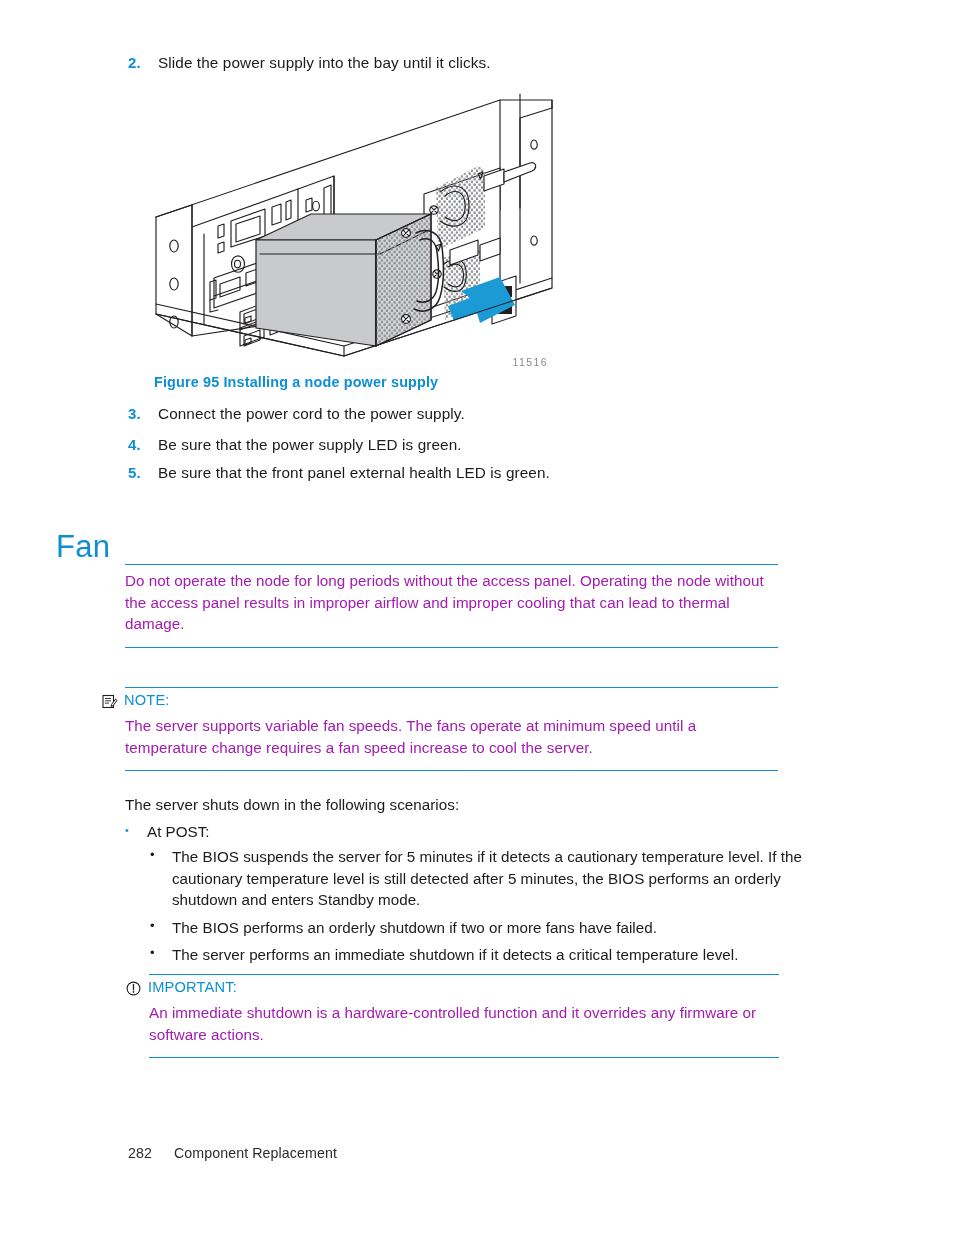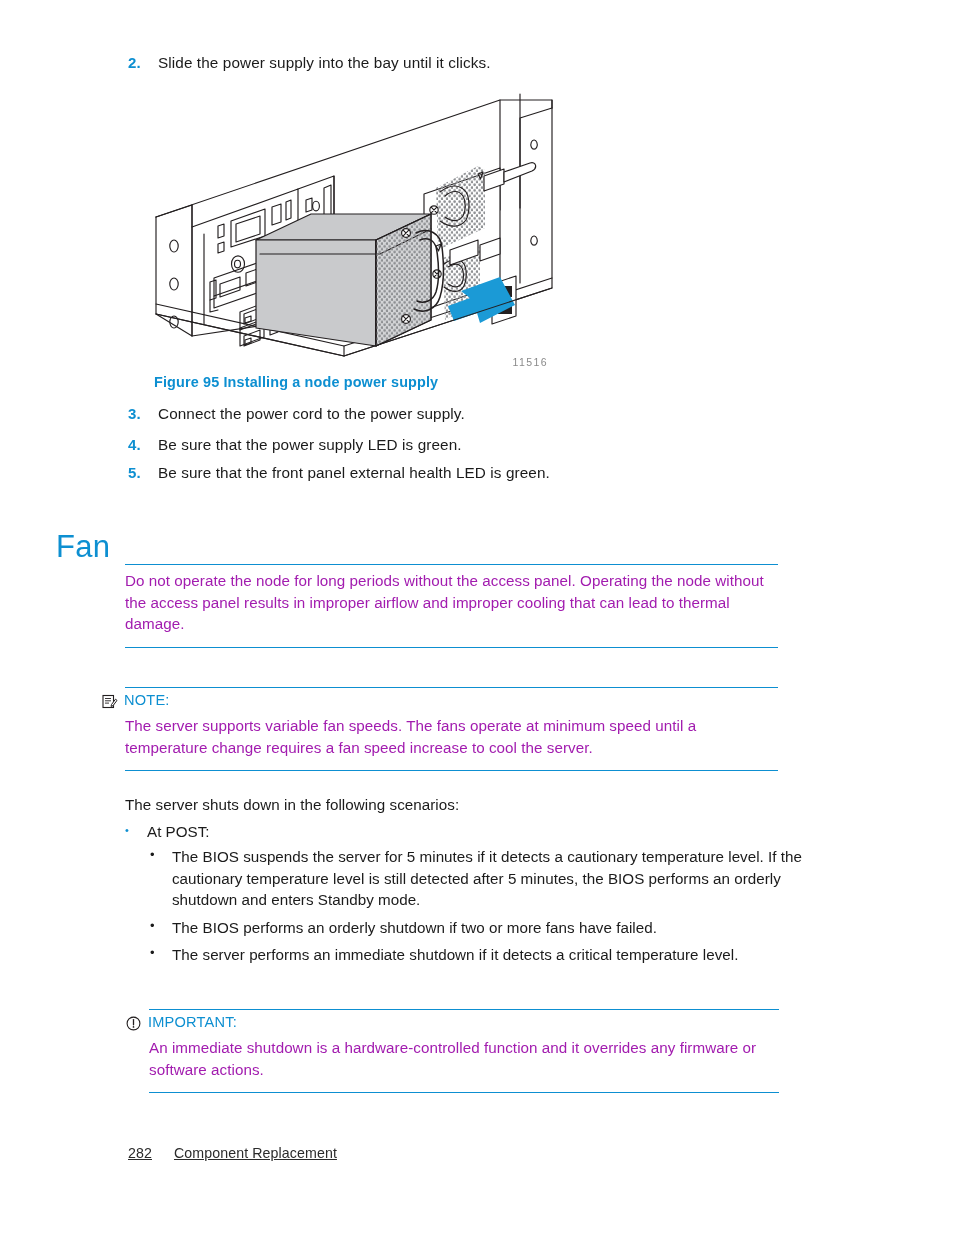--- a/index.html
+++ b/index.html
@@ -163,21 +163,20 @@
   
   .footer {
     position: absolute;
     left: 128px;
     top: 1145px;
     display: flex;
     gap: 22px;
     font-size: 14.2px;
     color: #2b2b2b;
     letter-spacing: .1px;
-    text-decoration: underline;
   }
 </style>
 </head>
 <body>
 
 <div class="page">
 
   <div class="step" style="left:128px; top:52px;">
     <span class="step-num">2.</span>
     <span class="step-text">Slide the power supply into the bay until it clicks.</span>
@@ -408,21 +407,21 @@
     <div class="bullet-l2">
       <span class="dot">•</span>
       <span class="txt">The BIOS performs an orderly shutdown if two or more fans have failed.</span>
     </div>
     <div class="bullet-l2">
       <span class="dot">•</span>
       <span class="txt">The server performs an immediate shutdown if it detects a critical temperature level.</span>
     </div>
   </div>
 
-  <div class="admon" style="left:149px; top:1009px; width:630px;">
+  <div class="admon" style="left:149px; top:974px; width:630px;">
     <div class="rule"></div>
     <div class="admon-head">
       <span class="admon-icon">
         <svg width="17" height="17" viewBox="0 0 17 17" xmlns="http://www.w3.org/2000/svg">
           <circle cx="8.5" cy="8.5" r="6.4" fill="none" stroke="#231f20" stroke-width="1.1"></circle>
           <path d="M8.5 4.6 v5.2" stroke="#231f20" stroke-width="1.3" stroke-linecap="round"></path>
           <circle cx="8.5" cy="11.9" r=".85" fill="#231f20"></circle>
         </svg>
       </span>
       <span class="admon-label">IMPORTANT:</span>

